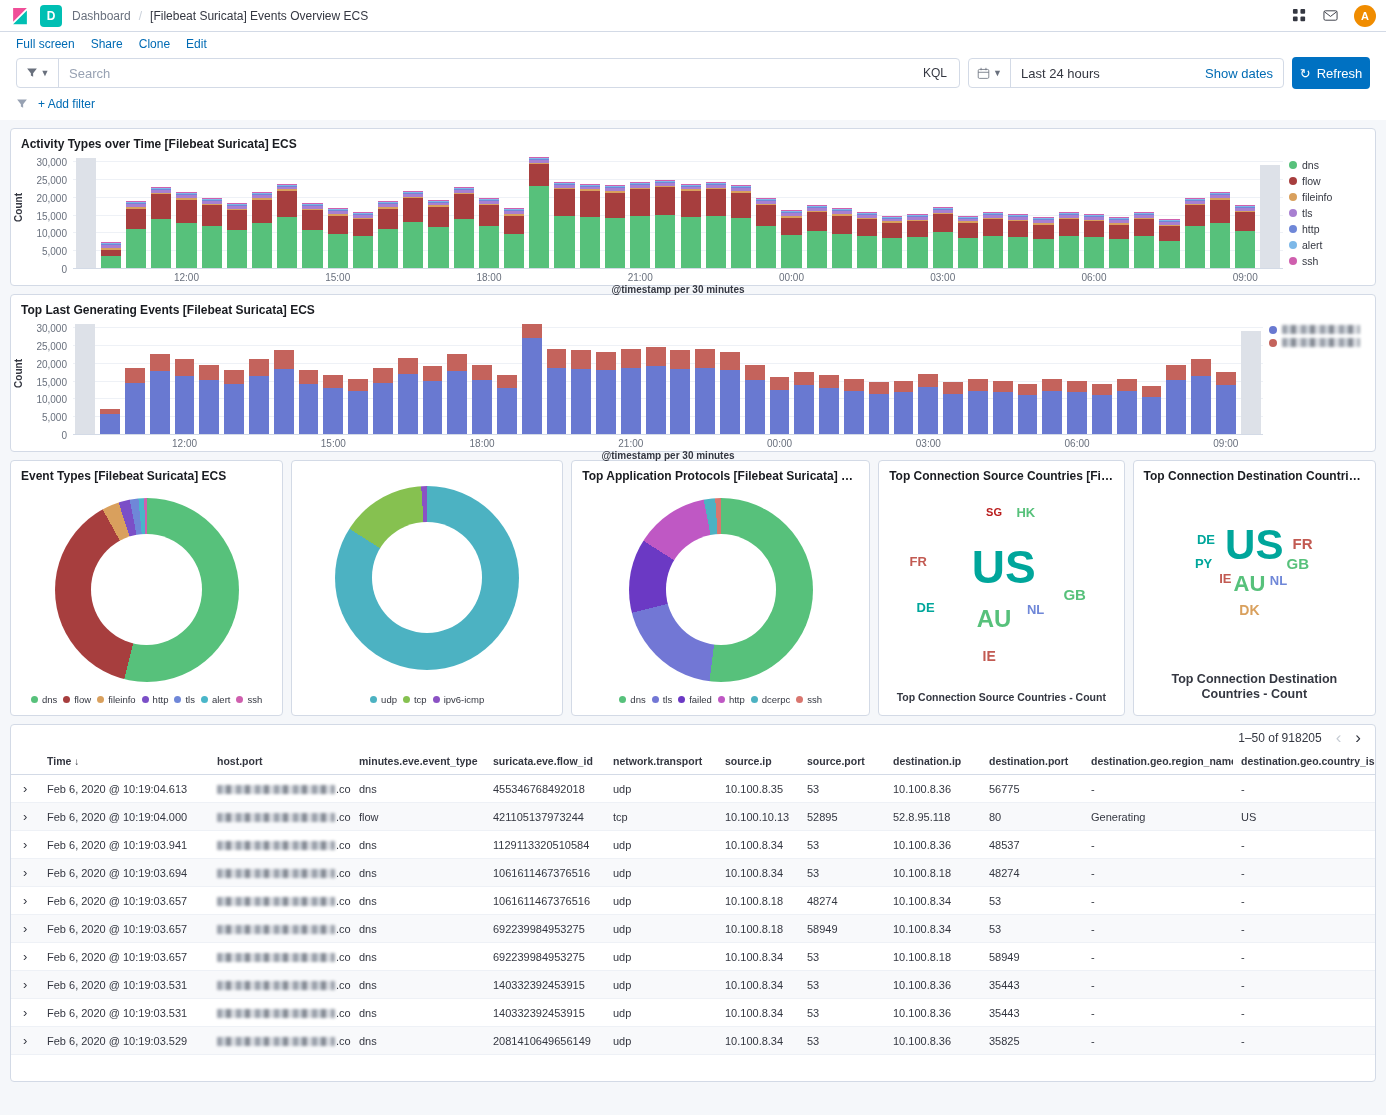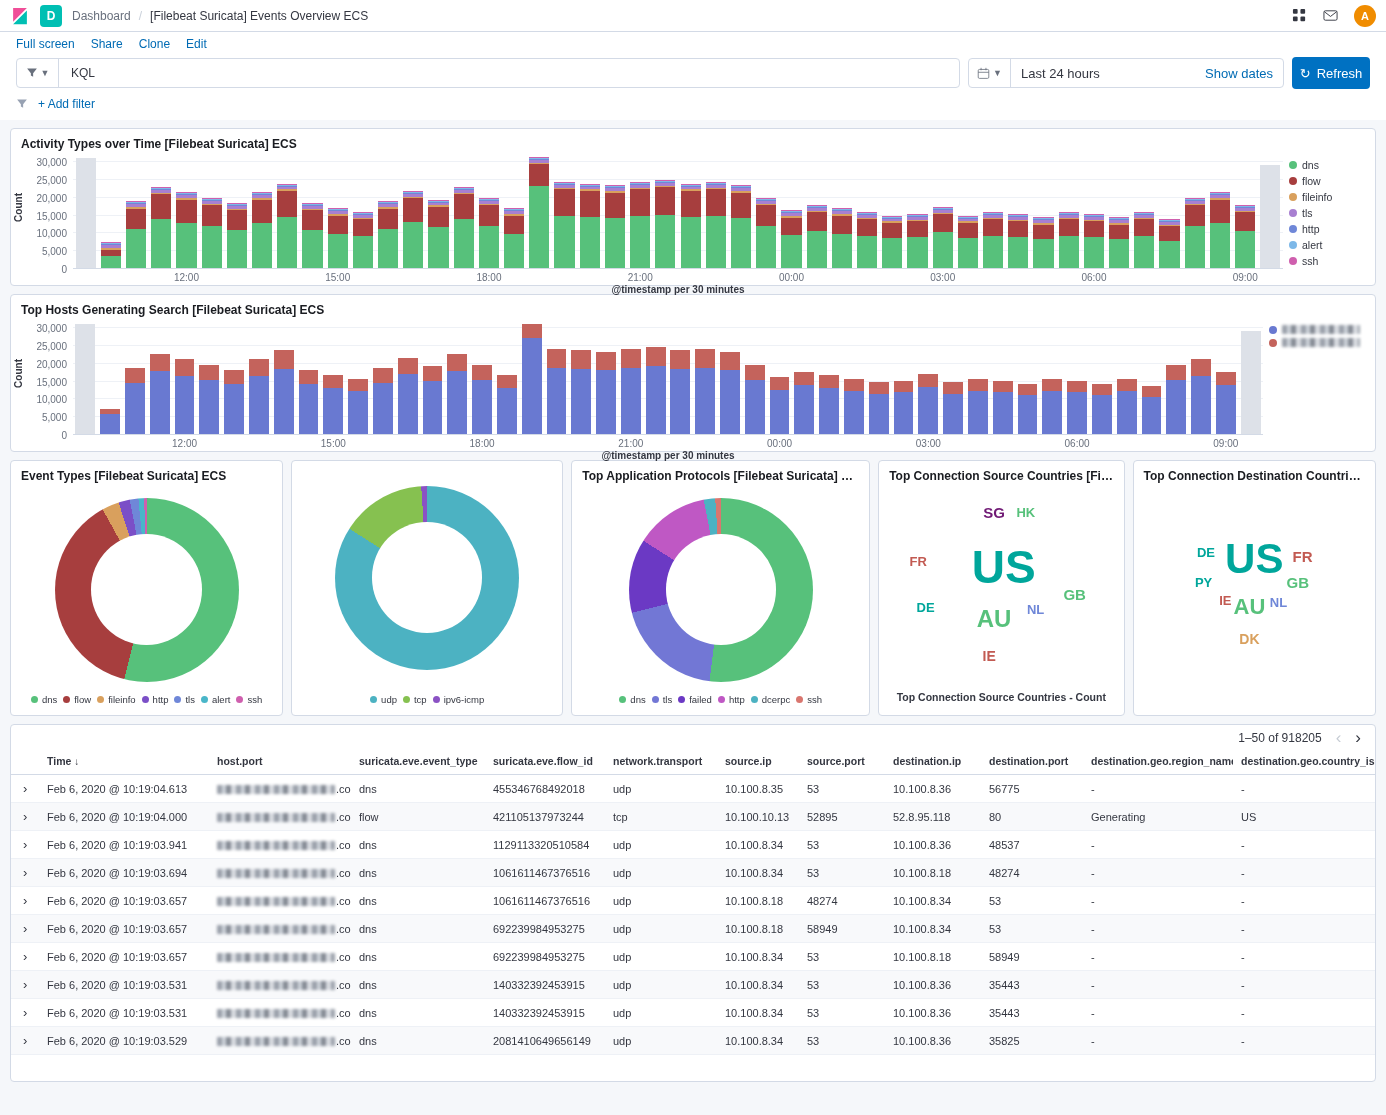--- a/index.html
+++ b/index.html
@@ -156,20 +156,21 @@
 </div>
 
 <div class="query-row">
   <div class="search-group">
     <span class="addon">
       <svg viewBox="0 0 16 16" width="12" height="12" fill="#69707d">
           <path d="M1.5 2h13L9.5 8.2V13l-3-1.6V8.2z"></path>
         </svg>
       <span class="caret">▼</span>
     </span>
+    <input class="search-input" type="text" placeholder="Search" style="">
     <span class="kql">KQL</span>
   </div>
   <div class="date-group">
     <span class="addon">
       <svg viewBox="0 0 16 16" width="13" height="13" fill="none" stroke="#69707d">
         <rect x="1.5" y="3" width="13" height="11" rx="1.5"></rect>
         <path d="M1.5 6.5h13M5 1v3M11 1v3"></path>
       </svg>
       <span class="caret">▼</span>
     </span>
@@ -673,21 +674,21 @@
           </div>
           <div class="legend-item">
             <span class="dot" style="background: rgb(207, 95, 174);"></span>
             <span>ssh</span>
           </div>
         </div>
     </div>
   </div>
 
   <div class="panel ts-panel hosts">
-    <div class="panel-title">Top Hosts Generating Search [Filebeat Suricata] ECS</div>
+    <div class="panel-title">Top Last Generating Events [Filebeat Suricata] ECS</div>
     <div class="tschart">
       <div class="count-label">Count</div>
       <div class="yaxis">
           <div class="ytick" style="bottom: 0px;">0</div>
           <div class="ytick" style="bottom: 17.7778px;">5,000</div>
           <div class="ytick" style="bottom: 35.5556px;">10,000</div>
           <div class="ytick" style="bottom: 53.3333px;">15,000</div>
           <div class="ytick" style="bottom: 71.1111px;">20,000</div>
           <div class="ytick" style="bottom: 88.8889px;">25,000</div>
           <div class="ytick" style="bottom: 106.667px;">30,000</div>
@@ -1005,21 +1006,21 @@
           <span class="legend-item">
             <span class="dot" style="background: rgb(217, 118, 111);"></span>
             <span>ssh</span>
           </span>
         </div>
     </div>
 
     <div class="viz-panel" style="width:249px;">
       <div class="panel-title">Top Connection Source Countries [Filebeat Suricata] ECS</div>
       <div class="cloud-area">
-          <span class="cloud-word" style="left: 47%; top: 13%; font-size: 15px; color: #701a75;">SG</span>
+          <span class="cloud-word" style="left: 47%; top: 13%; font-size: 11px; color: #b91c1c;">SG</span>
           <span class="cloud-word" style="left: 60%; top: 13%; font-size: 13px; color: rgb(87, 193, 123);">HK</span>
           <span class="cloud-word" style="left: 16%; top: 37%; font-size: 13px; color: rgb(194, 90, 82);">FR</span>
           <span class="cloud-word" style="left: 51%; top: 40%; font-size: 46px; color: rgb(0, 166, 155);">US</span>
           <span class="cloud-word" style="left: 80%; top: 53%; font-size: 15px; color: rgb(87, 193, 123);">GB</span>
           <span class="cloud-word" style="left: 19%; top: 59%; font-size: 13px; color: rgb(0, 166, 155);">DE</span>
           <span class="cloud-word" style="left: 47%; top: 65%; font-size: 24px; color: rgb(87, 193, 123);">AU</span>
           <span class="cloud-word" style="left: 64%; top: 60%; font-size: 13px; color: rgb(111, 135, 216);">NL</span>
           <span class="cloud-word" style="left: 45%; top: 83%; font-size: 14px; color: rgb(194, 90, 82);">IE</span>
         </div>
       <div class="cloud-caption caption-small">Top Connection Source Countries - Count</div>
@@ -1031,20 +1032,21 @@
           <span class="cloud-word" style="left: 30%; top: 29%; font-size: 13px; color: rgb(0, 166, 155);">DE</span>
           <span class="cloud-word" style="left: 29%; top: 42%; font-size: 13px; color: rgb(0, 166, 155);">PY</span>
           <span class="cloud-word" style="left: 50%; top: 32%; font-size: 42px; color: rgb(0, 166, 155);">US</span>
           <span class="cloud-word" style="left: 70%; top: 31%; font-size: 15px; color: rgb(194, 90, 82);">FR</span>
           <span class="cloud-word" style="left: 38%; top: 50%; font-size: 13px; color: rgb(194, 90, 82);">IE</span>
           <span class="cloud-word" style="left: 68%; top: 42%; font-size: 15px; color: rgb(87, 193, 123);">GB</span>
           <span class="cloud-word" style="left: 48%; top: 53%; font-size: 22px; color: rgb(87, 193, 123);">AU</span>
           <span class="cloud-word" style="left: 60%; top: 51%; font-size: 13px; color: rgb(111, 135, 216);">NL</span>
           <span class="cloud-word" style="left: 48%; top: 67%; font-size: 14px; color: rgb(217, 160, 93);">DK</span>
         </div>
+      <div class="cloud-caption caption-large">Top Connection Destination Countries - Count</div>
     </div>
 
   </div>
 
   <div class="panel events-panel">
     <div class="pagination">
       <span>1–50 of 918205</span>
       <span class="page-arrow disabled">‹</span>
       <span class="page-arrow">›</span>
     </div>
@@ -1061,21 +1063,21 @@
         <col style="width:96px">
           <col style="width:102px">
           <col style="width:150px">
           <col>
       </colgroup>
       <thead>
           <tr id="events-thead-row">
             <th></th>
             <th><span>Time</span><span class="sort-arrow">↓</span></th>
             <th><span>host.port</span></th>
-            <th><span>suricata.eve.event_type</span></th>
+            <th><span>minutes.eve.event_type</span></th>
             <th><span>suricata.eve.flow_id</span></th>
             <th><span>network.transport</span></th>
             <th><span>source.ip</span></th>
             <th><span>source.port</span></th>
             <th><span>destination.ip</span></th>
             <th><span>destination.port</span></th>
             <th><span>destination.geo.region_name</span></th>
             <th><span>destination.geo.country_iso_code</span></th>
           </tr>
         </thead>

